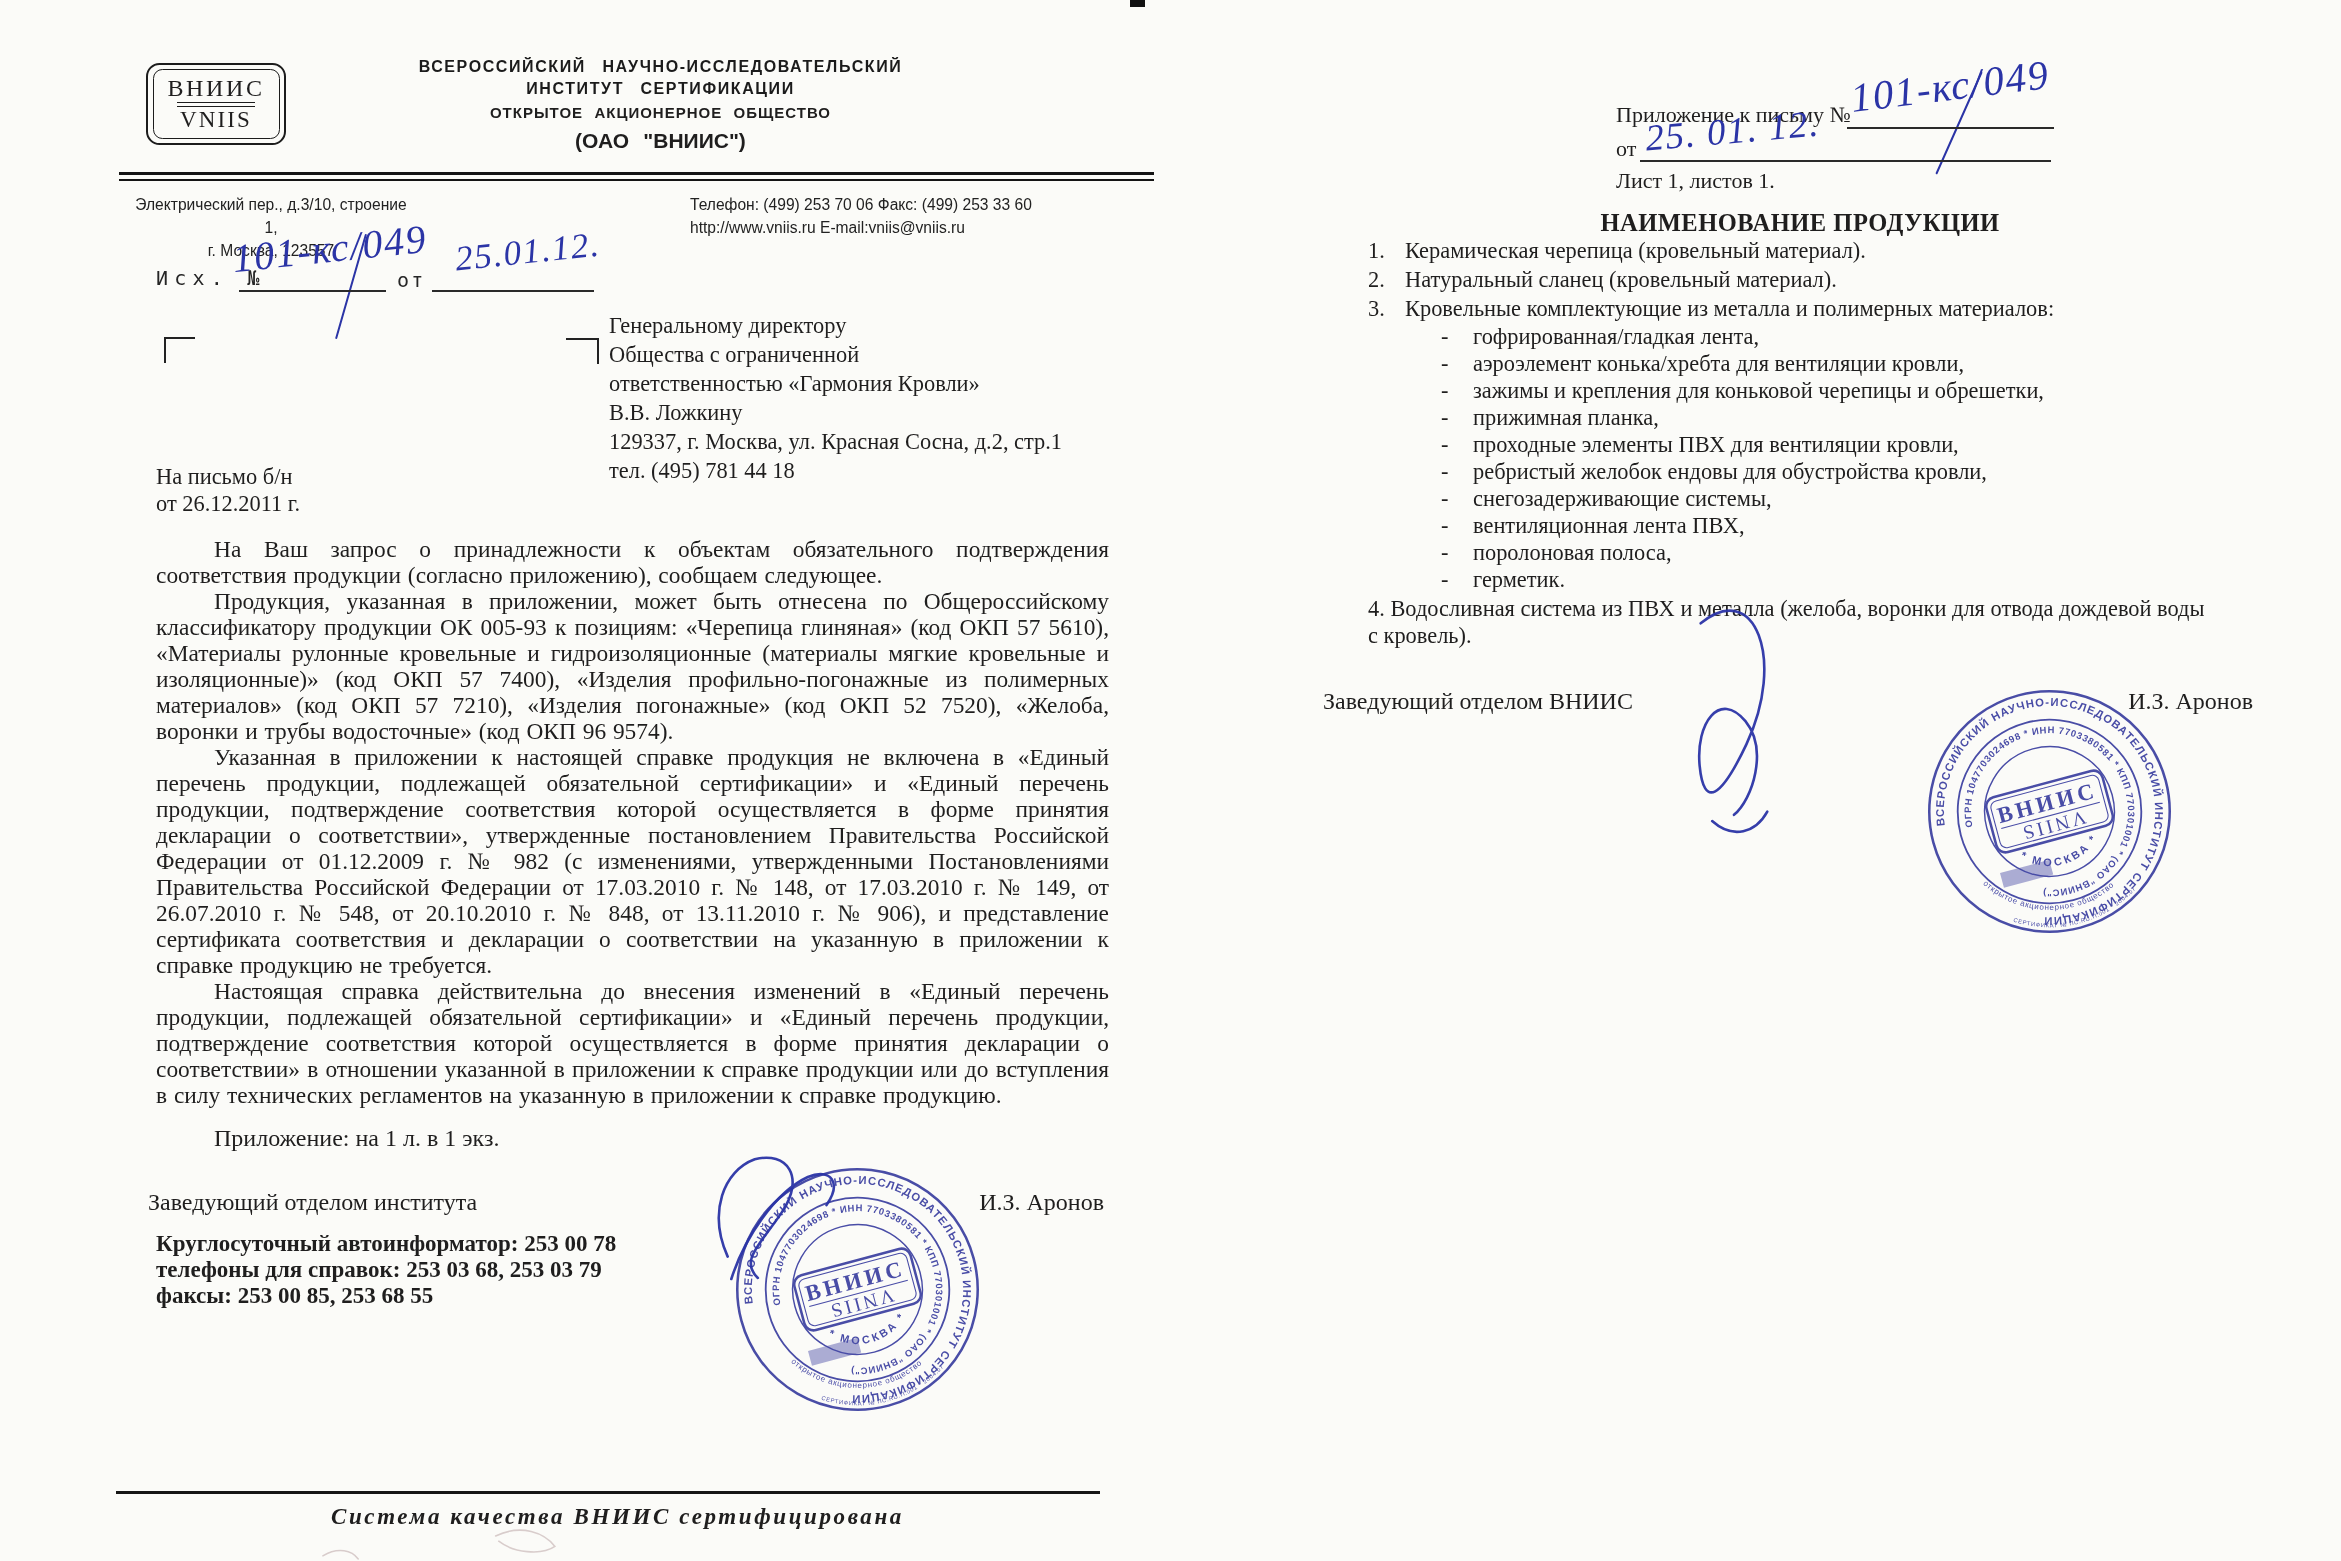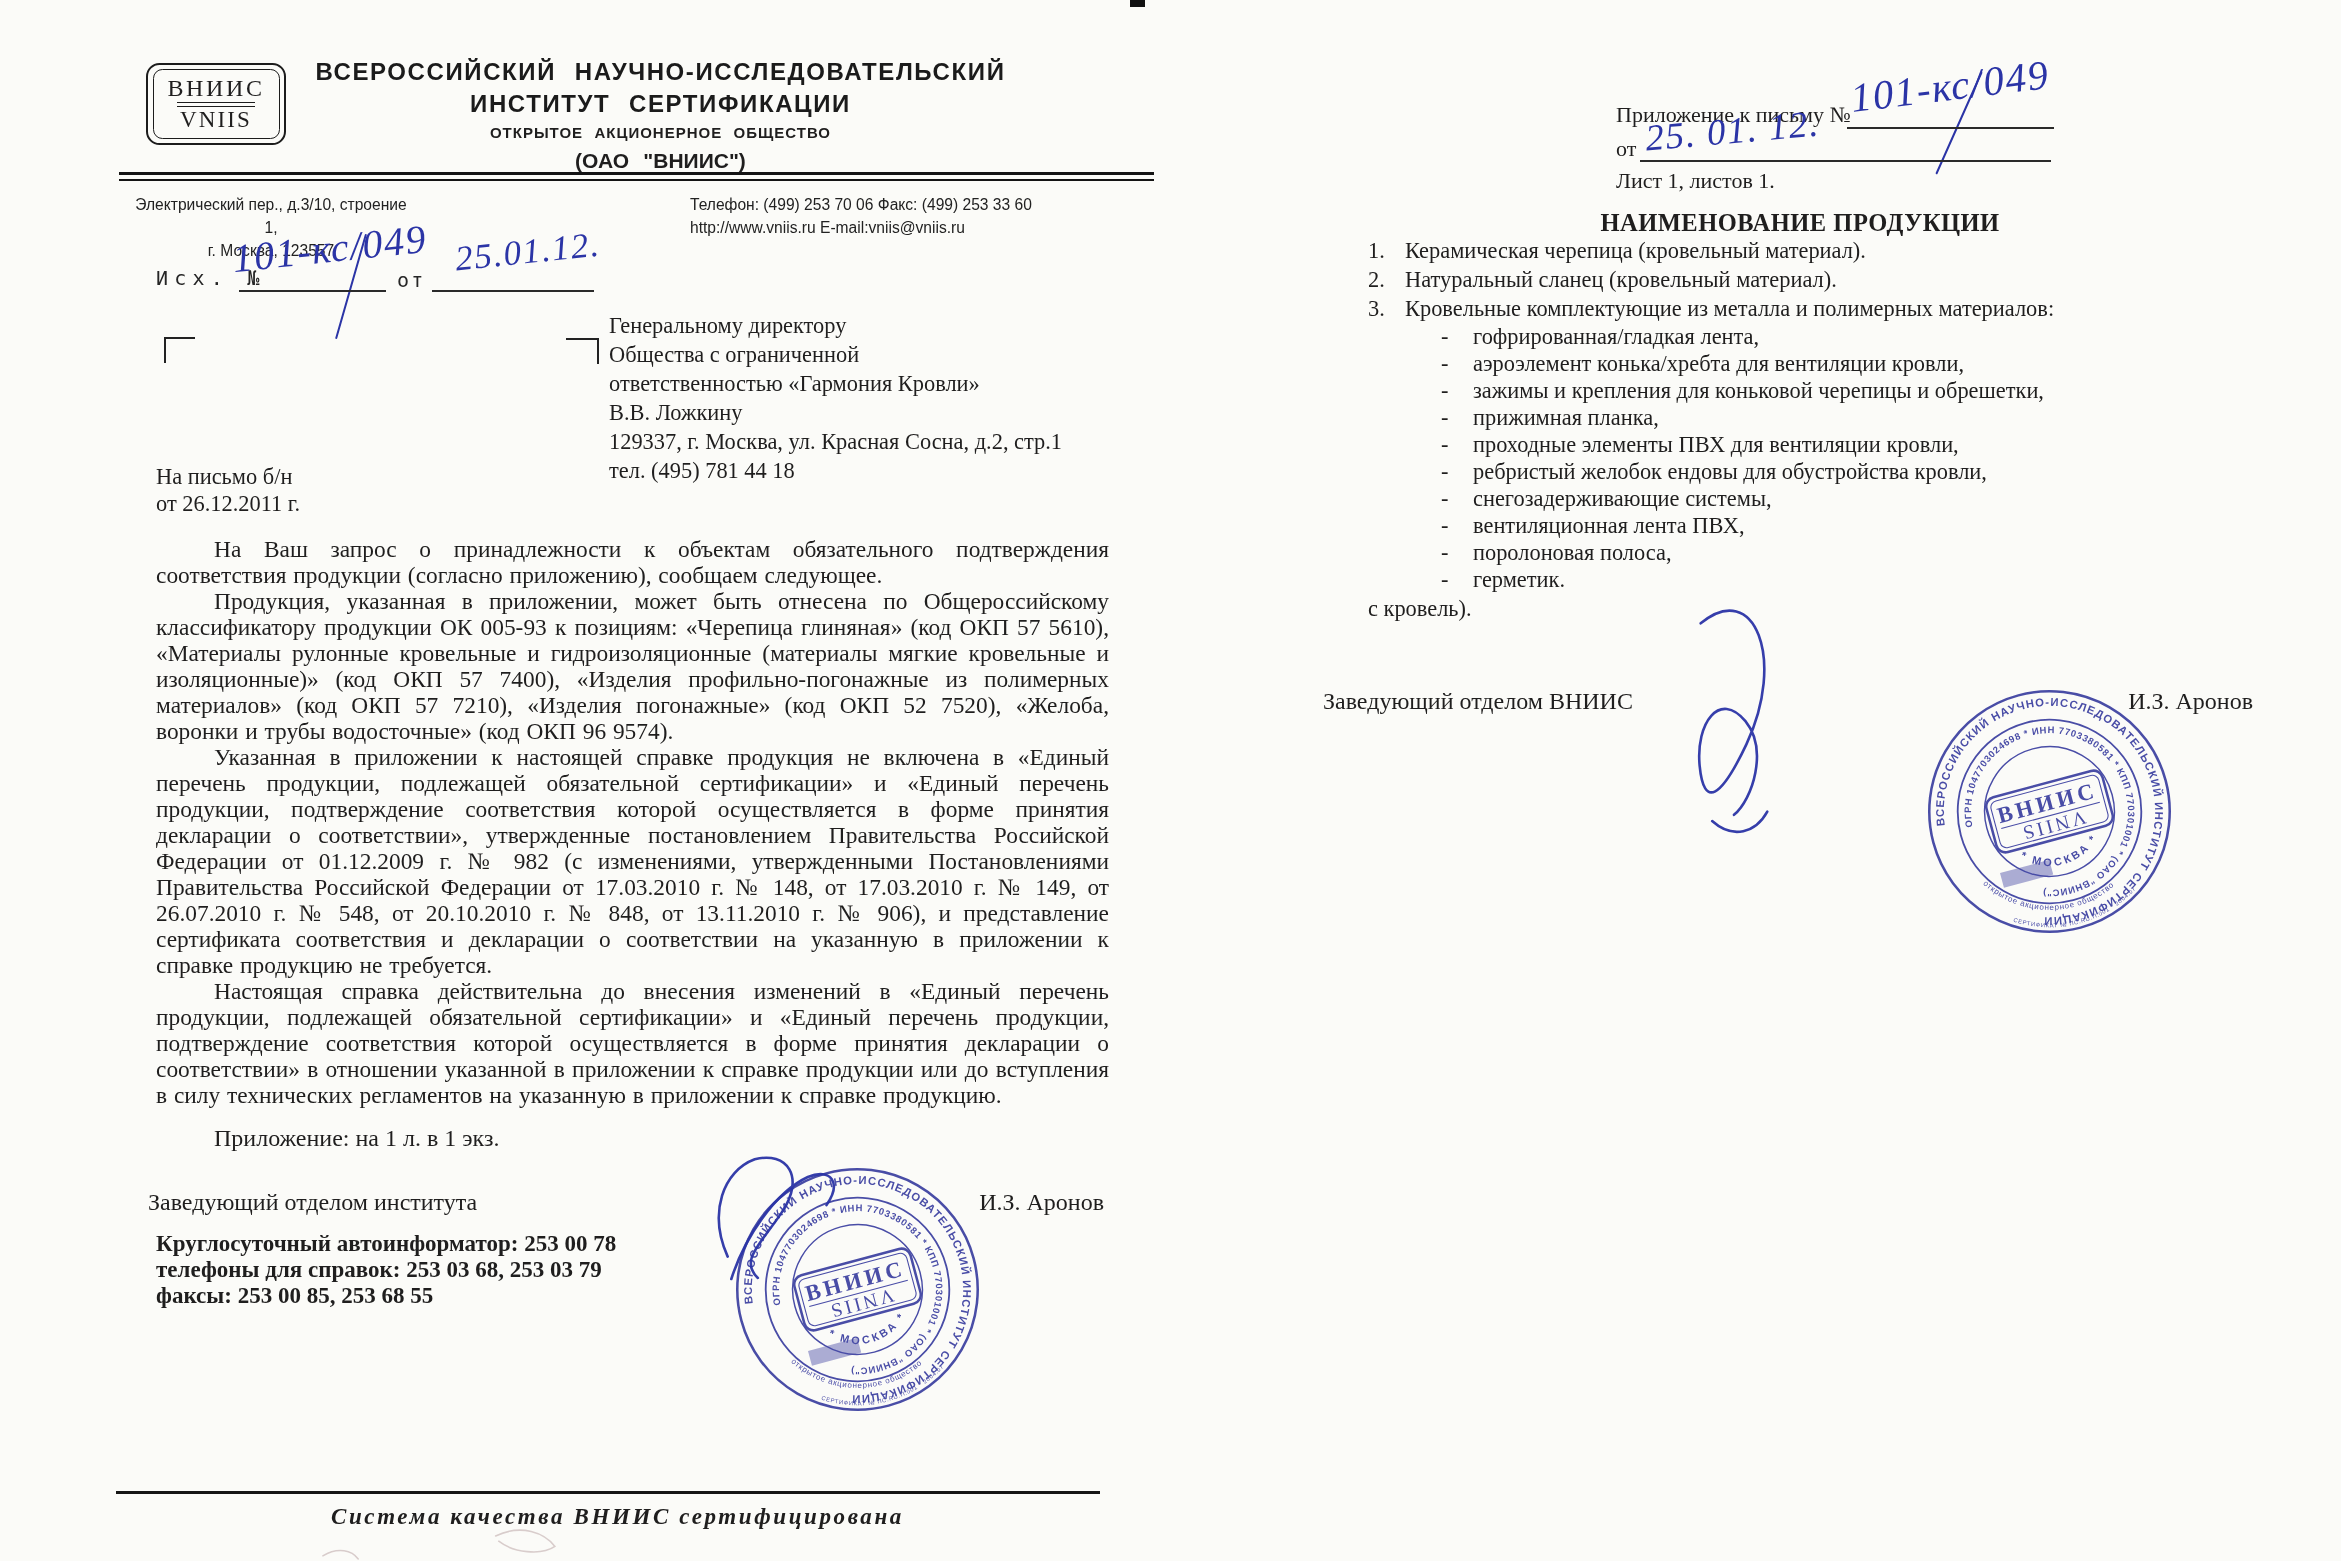--- a/index.html
+++ b/index.html
@@ -11,21 +11,21 @@
   .center{text-align:center;}
   .nowrap{white-space:nowrap;}
   
   .logo-box{width:136px;height:78px;border:2.6px solid #1c1c1c;border-radius:13.5px;
             display:flex;flex-direction:column;align-items:center;justify-content:center;}
   .logo-inner{width:125px;height:68px;border:1px solid #1c1c1c;border-radius:9.4px;
               display:flex;flex-direction:column;align-items:center;justify-content:center;}
   .logo-top{font-size:24px;letter-spacing:2.6px;line-height:25px;}
   .logo-rule{width:78px;border-top:1.6px solid #1c1c1c;border-bottom:1px solid #1c1c1c;height:2.1px;margin:1.6px 0;}
   .logo-bottom{font-size:23px;letter-spacing:2.1px;line-height:24px;}
-  .org1{font-size:24px;font-weight:bold;letter-spacing:1.6px;word-spacing:10.4px;color:#1b1b1b;}
+  .org1{font-size:16px;font-weight:bold;letter-spacing:1.6px;word-spacing:10.4px;color:#1b1b1b;}
   .org3{font-size:15px;font-weight:bold;letter-spacing:1px;word-spacing:6.2px;margin-top:6.2px;}
   .org4{font-size:21px;font-weight:bold;word-spacing:8.3px;margin-top:7.3px;}
   .dbl-rule{border-top:3.1px solid #141414;border-bottom:2.6px solid #141414;height:3.6px;}
   .small-head{font-size:15.6px;line-height:23px;color:#222;}
   
   .ref-label{font-size:20px;letter-spacing:6.2px;color:#262626;}
   .uline{border-bottom:2.1px solid #2a2a2a;height:0;}
   .hw{color:#2b34a6;font-style:italic;letter-spacing:1.6px;white-space:nowrap;
       font-family:"Liberation Serif",serif;}
   .hw-stroke{background:#2b34a6;width:2.1px;border-radius:1px;}
@@ -198,20 +198,21 @@
     </div>
     <div class="r-sub-row">
       <span class="r-dash">-</span>
       <span>поролоновая полоса,</span>
     </div>
     <div class="r-sub-row">
       <span class="r-dash">-</span>
       <span>герметик.</span>
     </div>
     <div class="r-item4">
+      <div>4. Водосливная система из ПВХ и металла (желоба, воронки для отвода дождевой воды</div>
       <div>с кровель).</div>
     </div>
   </div>
 
   <div class="abs signer" style="left:1323px;top:688px;">Заведующий отделом ВНИИС</div>
   <div class="abs signer" style="left:2092px;top:688px;width:161px;text-align:right;">И.З. Аронов</div>
 
   <svg class="abs stamp" style="left:730px;top:1162px;transform:rotate(-15deg);" width="255" height="255" viewBox="0 0 700 700">
     <defs>
       <path id="rA-l" d="M 60 350 a 290 290 0 1 1 580 0 a 290 290 0 1 1 -580 0"></path>

